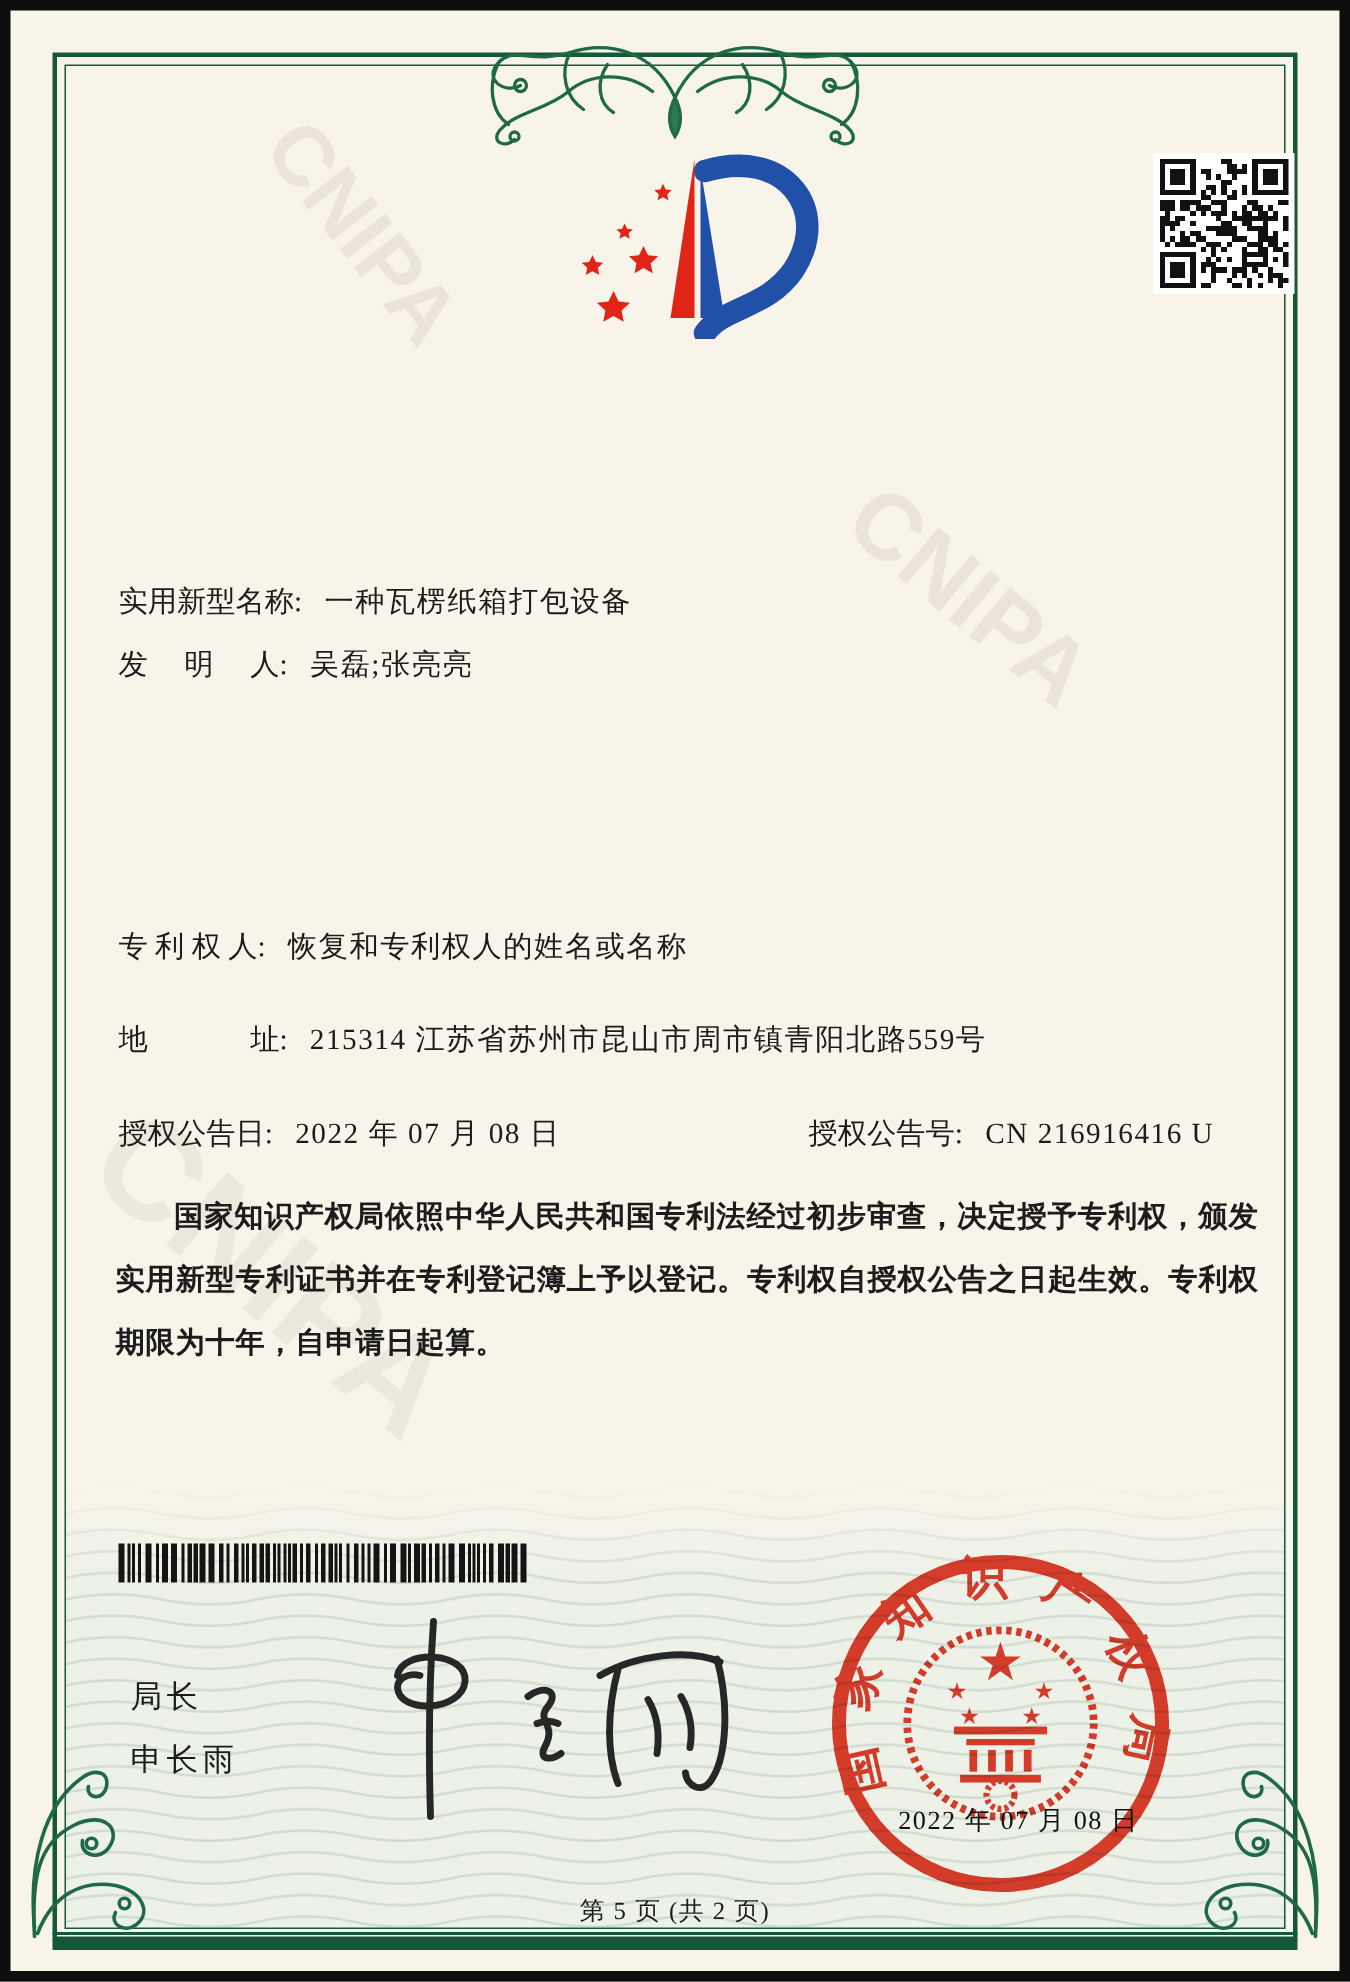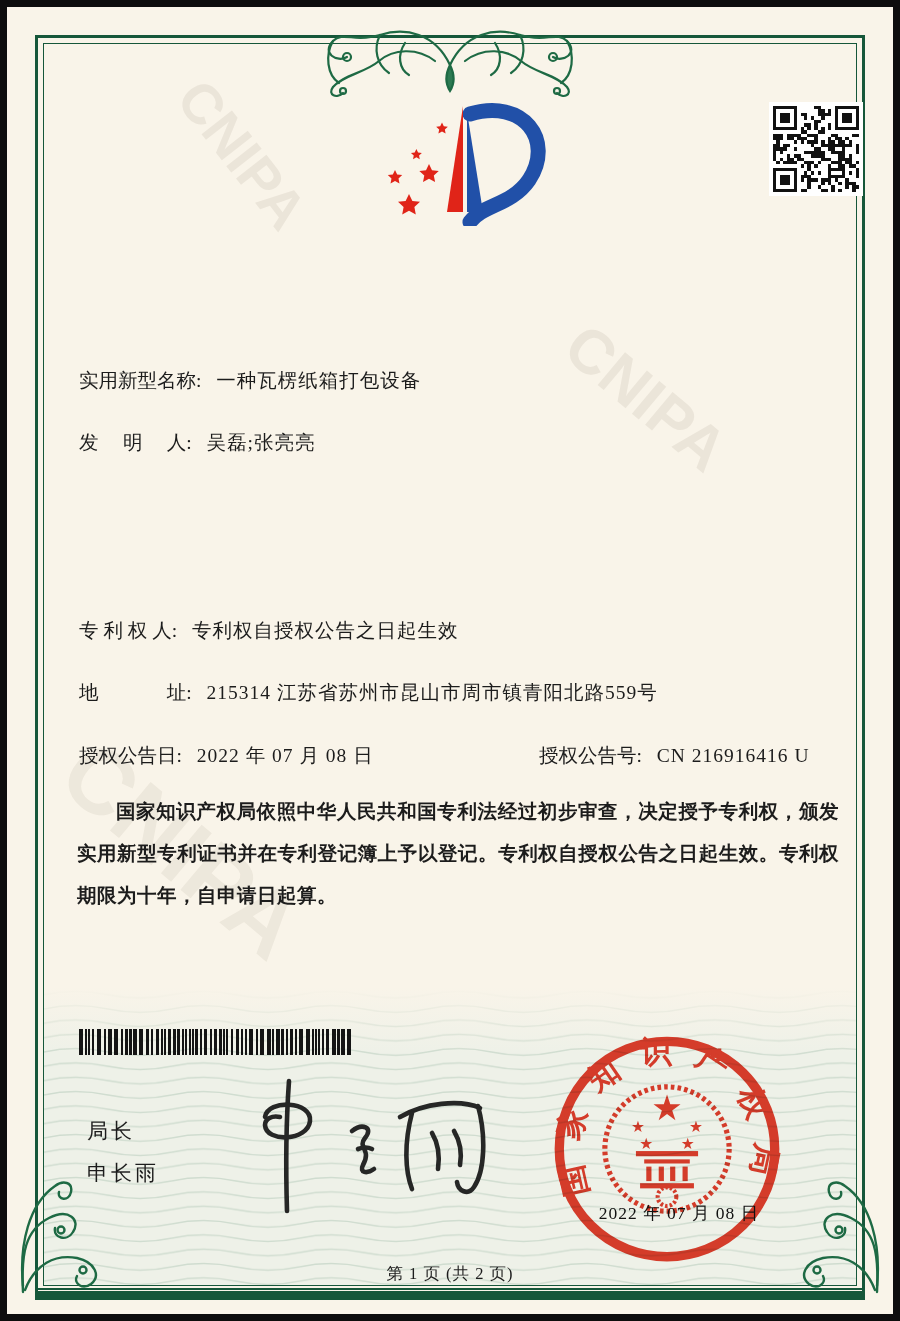--- a/index.html
+++ b/index.html
@@ -468,31 +468,31 @@
         <path d="M70 22 l2.4 5 5.4.6 -4 3.7 1 5.3 -4.8-2.7 -4.8 2.7 1-5.3 -4-3.7 5.4-.6 z" transform="scale(0.75) translate(22,8)"></path>
         <path d="M48 48 l2.4 5 5.4.6 -4 3.7 1 5.3 -4.8-2.7 -4.8 2.7 1-5.3 -4-3.7 5.4-.6 z" transform="scale(0.7) translate(14,22)"></path>
         <path d="M22 70 l2.2 4.6 5 .5 -3.7 3.4 1 4.9 -4.5-2.5 -4.5 2.5 1-4.9 -3.7-3.4 5-.5 z"></path>
         <path d="M56 64 l3 6.2 6.8.7 -5 4.6 1.3 6.6 -6.1-3.4 -6 3.4 1.3-6.6 -5-4.6 6.7-.7 z"></path>
         <path d="M36 94 l3.4 7 7.6.8 -5.6 5.2 1.4 7.5 -6.8-3.8 -6.8 3.8 1.4-7.5 -5.6-5.2 7.6-.8 z"></path>
       </g>
     </svg>
   </div>
 
 
-  <div class="field-row" style="top:360px">
+  <div class="field-row" style="top:380px">
     <span class="field-label">实用新型名称:</span>
     <span class="field-value">一种瓦楞纸箱打包设备</span>
   </div>
   <div class="field-row" style="top:422px">
     <span class="field-label">发　 明　 人:</span>
     <span class="field-value">吴磊;张亮亮</span>
   </div>
   <div class="field-row" style="top:610px">
     <span class="field-label">专 利 权 人:</span>
-    <span class="field-value">专利权自授权公告之日起生效</span>
+    <span class="field-value">恢复和专利权人的姓名或名称</span>
   </div>
   <div class="field-row" style="top:672px">
     <span class="field-label">地　 　　 址:</span>
     <span class="field-value">215314 江苏省苏州市昆山市周市镇青阳北路559号</span>
   </div>
   <div class="field-row" style="top:735px">
     <span class="field-label">授权公告日:</span>
     <span class="field-value">2022 年 07 月 08 日</span>
     <span class="grant-no">
       <span class="field-label">授权公告号:</span>
@@ -669,15 +669,15 @@
           <rect x="115" y="129" width="5" height="14"></rect>
           <rect x="127" y="129" width="5" height="14"></rect>
           <rect x="86" y="145" width="52" height="5"></rect>
         </g>
         <circle cx="112" cy="158" r="9" fill="none" stroke="#e1301e" stroke-width="4" stroke-dasharray="2.5 2"></circle>
       </g>
     </svg>
   </div>
   <div class="seal-date">2022 年 07 月 08 日</div>
 
-  <div class="footer">第 1 页 (共 2 页)</div>
+  <div class="footer">第 5 页 (共 2 页)</div>
 
 </div>
 
 </body></html>

